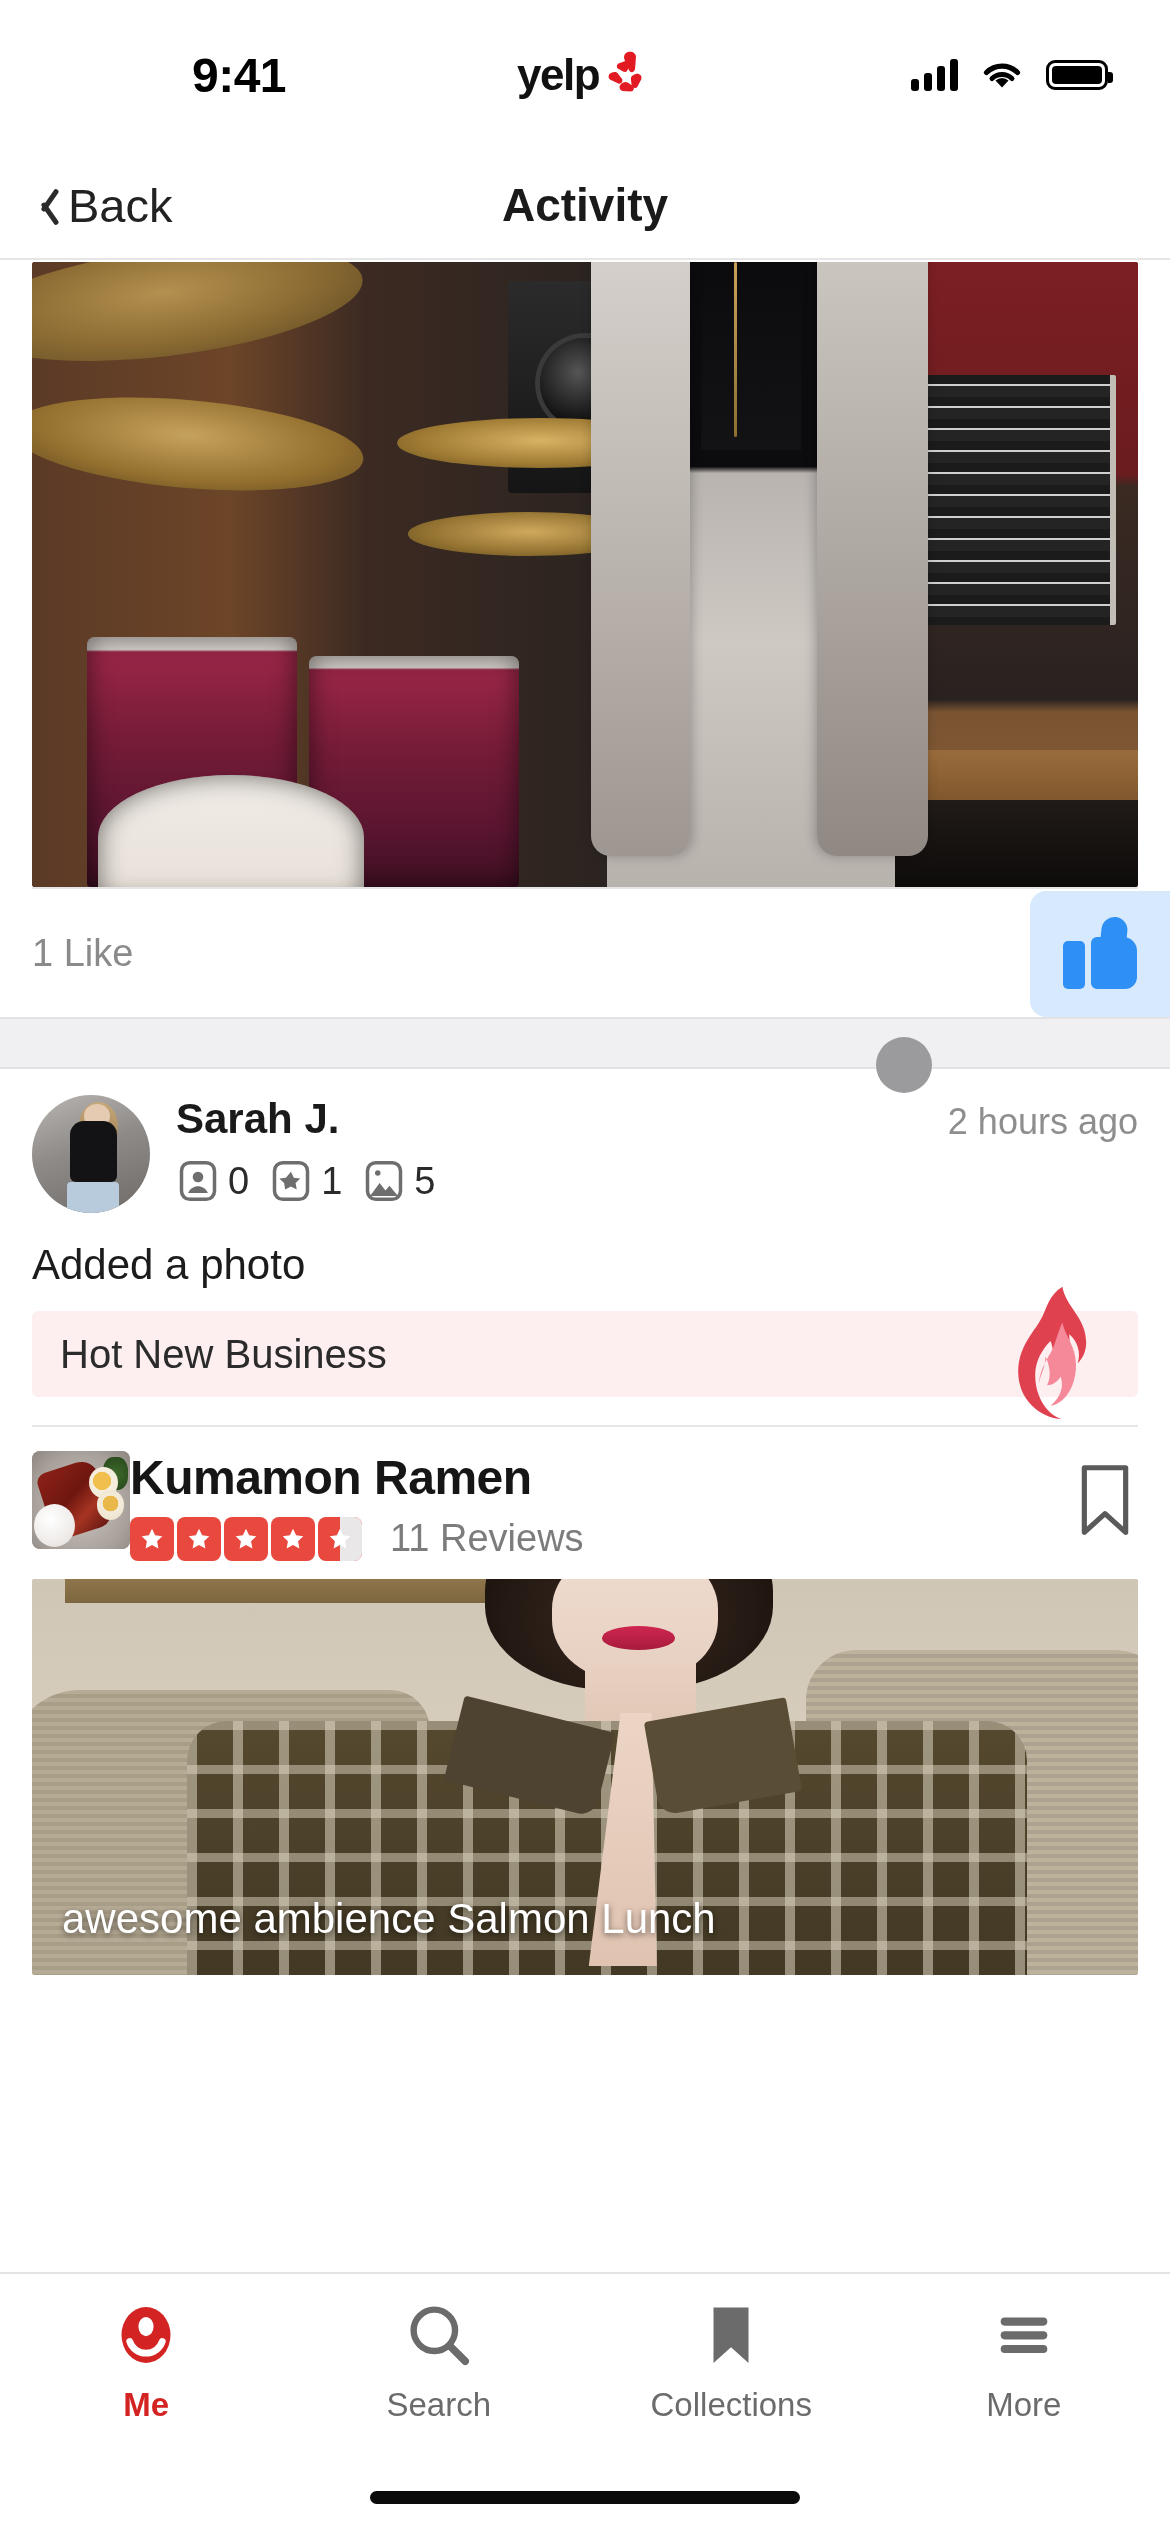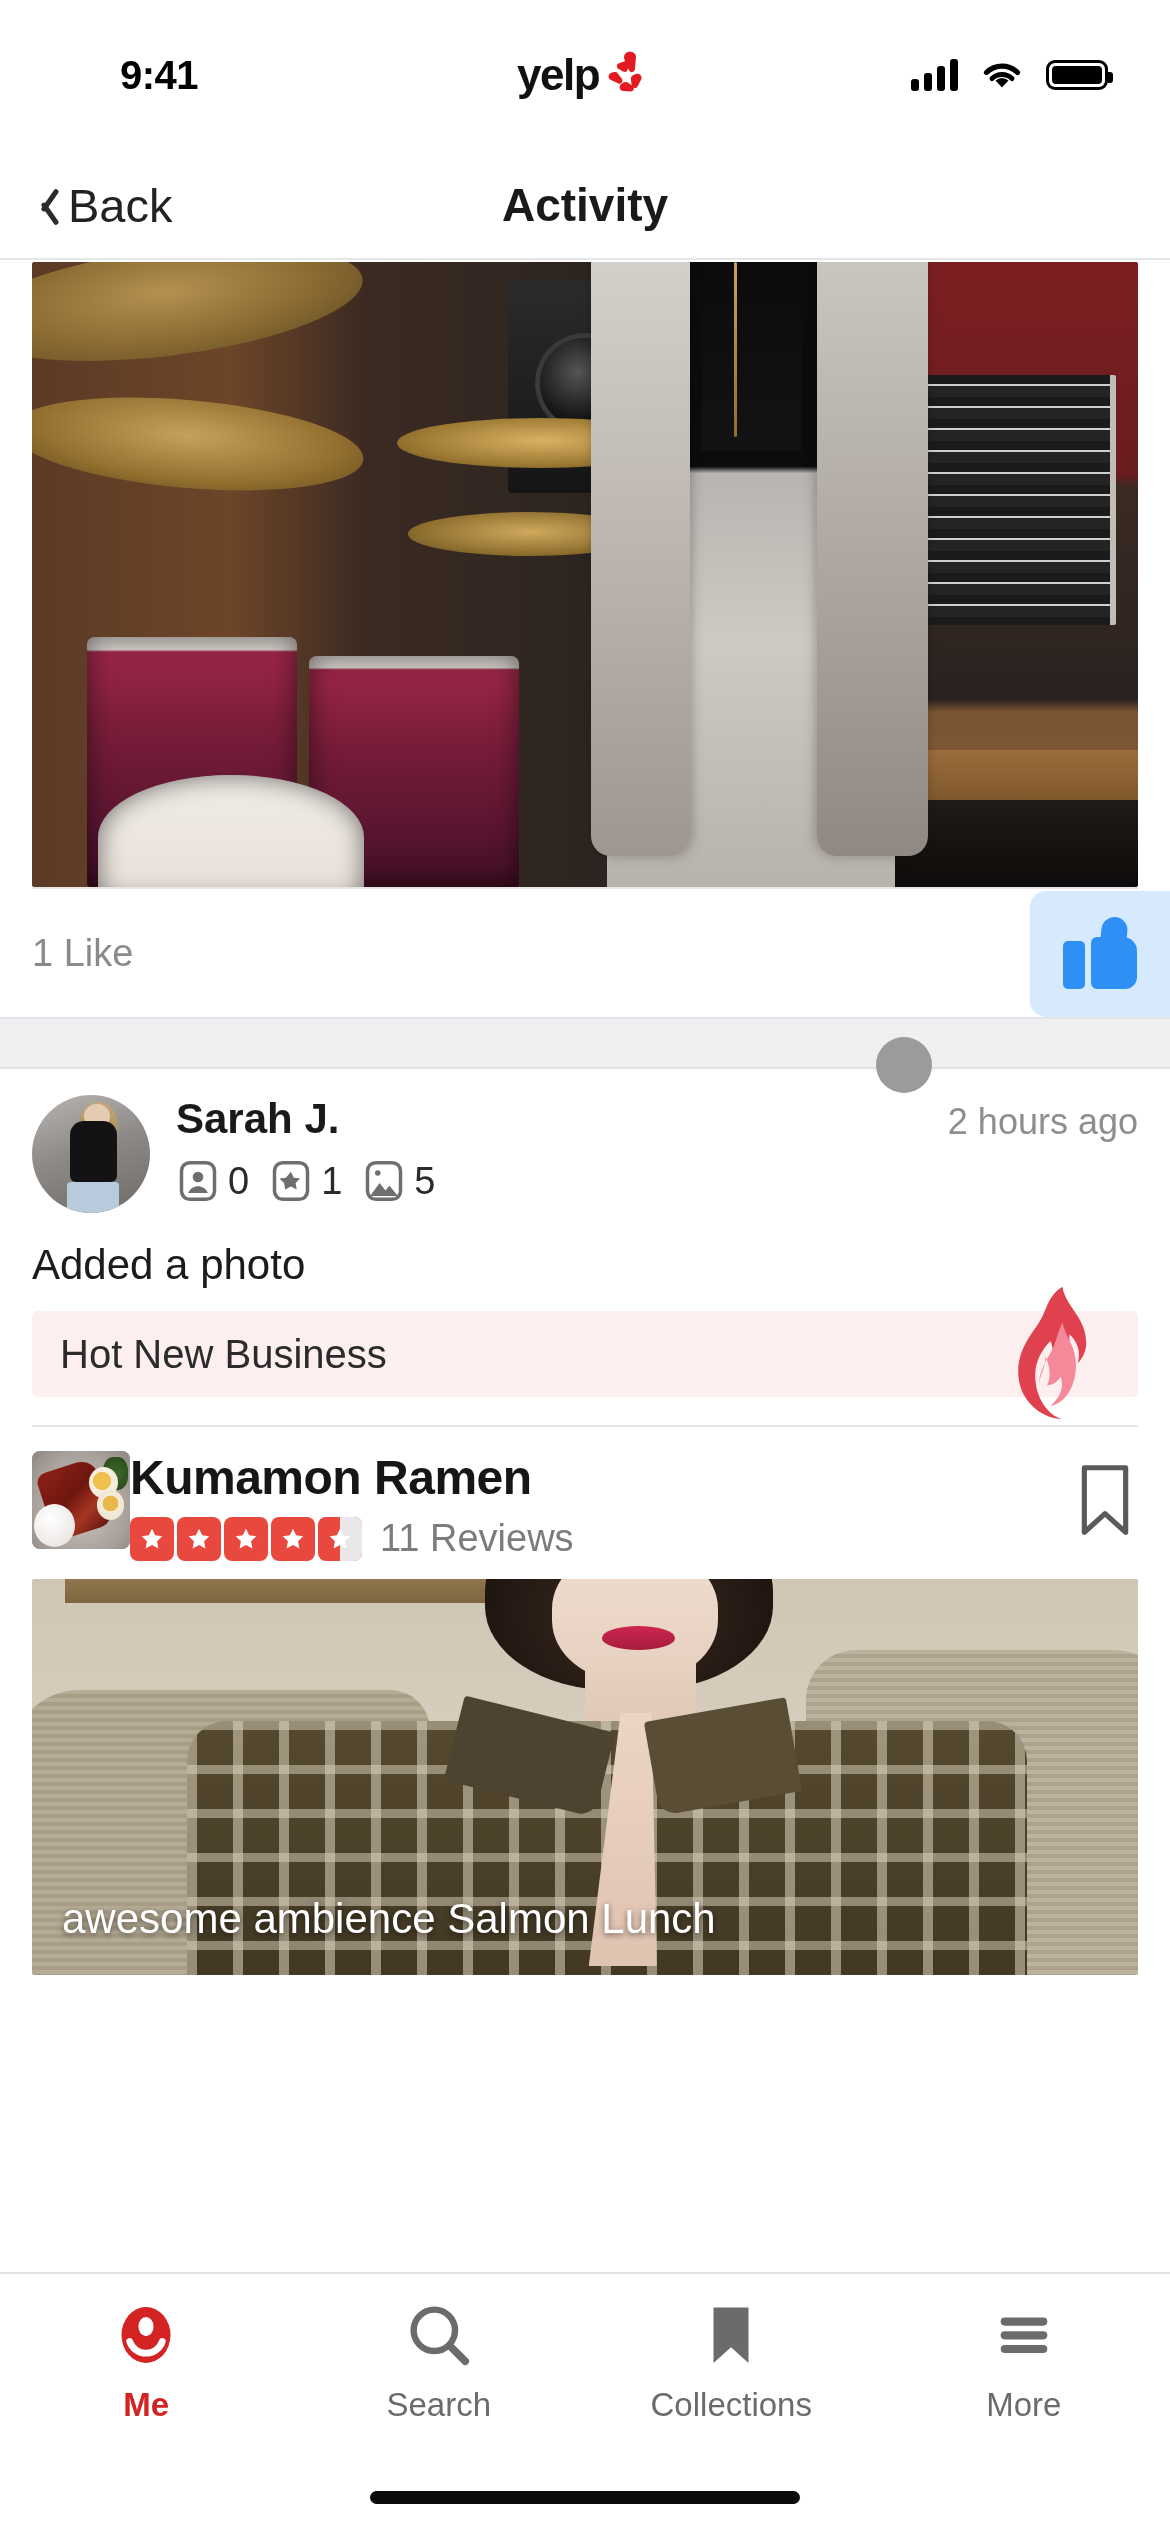--- a/index.html
+++ b/index.html
@@ -12,22 +12,22 @@
   }
   .phone{ position:relative; width:1170px; height:2532px; background:#fff; overflow:hidden; }
 
   
   .statusbar{
     position:absolute; top:0; left:0; width:1170px; height:150px;
     display:flex; align-items:center; justify-content:space-between;
     padding:0 62px 0 58px;
   }
   .sb-time{
-    font-size:40px; font-weight:700; color:#000; letter-spacing:-0.5px;
-    width:300px; padding-left:62px;
+    font-size:48px; font-weight:700; color:#000; letter-spacing:-0.5px;
+    width:300px; padding-left:62px;text-align:center;
   }
   .sb-logo{ display:flex; align-items:center; gap:4px; }
   .sb-logo .word{ font-size:44px; font-weight:700; color:#111; letter-spacing:-1.5px; }
   .sb-right{ display:flex; align-items:center; gap:22px; width:300px; justify-content:flex-end; }
 
   .bars{ display:flex; align-items:flex-end; gap:5px; height:32px; }
   .bars i{ display:block; width:8px; background:#000; border-radius:3px; }
   .bars i:nth-child(1){ height:12px; }
   .bars i:nth-child(2){ height:18px; }
   .bars i:nth-child(3){ height:25px; }
@@ -203,21 +203,21 @@
   .bt-egg2{ position:absolute; right:6%; top:40%; width:28%; height:30%;
     background:radial-gradient(circle at 50% 45%, #eab74a 0 36%, #f4ecda 38%, #e9e0cd 100%);
     border-radius:50%; }
   .bt-green{ position:absolute; right:2%; top:6%; width:26%; height:34%;
     background:radial-gradient(circle,#3e6a2a,#25451a); border-radius:40%; }
   .bt-rice{ position:absolute; left:2%; bottom:2%; width:42%; height:44%;
     background:radial-gradient(circle at 40% 35%, #ffffff 0%, #efecea 60%, #ddd9d6 100%);
     border-radius:50%; }
   .biz-info{ flex:1; }
   .biz-name{ font-size:48px; font-weight:700; color:#161616; letter-spacing:-0.5px; line-height:1.12; }
-  .rating-line{ display:flex; align-items:center; gap:18px; margin-top:12px; }
+  .rating-line{ display:flex; align-items:center; gap:28px; margin-top:12px; }
   .stars{ display:flex; gap:3px; }
   .star{ position:relative; width:44px; height:44px; border-radius:8px; background:#e8483e; overflow:hidden; }
   .star.half:after{
     content:""; position:absolute; right:0; top:0; width:50%; height:100%; background:#e9e7e7;
   }
   .star svg{ position:absolute; left:50%; top:50%; transform:translate(-50%,-50%); z-index:2; }
   .rev-count{ font-size:38px; color:#7c7c7c; }
   .bookmark-btn{ position:absolute; right:34px; top:34px; cursor:pointer; }
 
   

